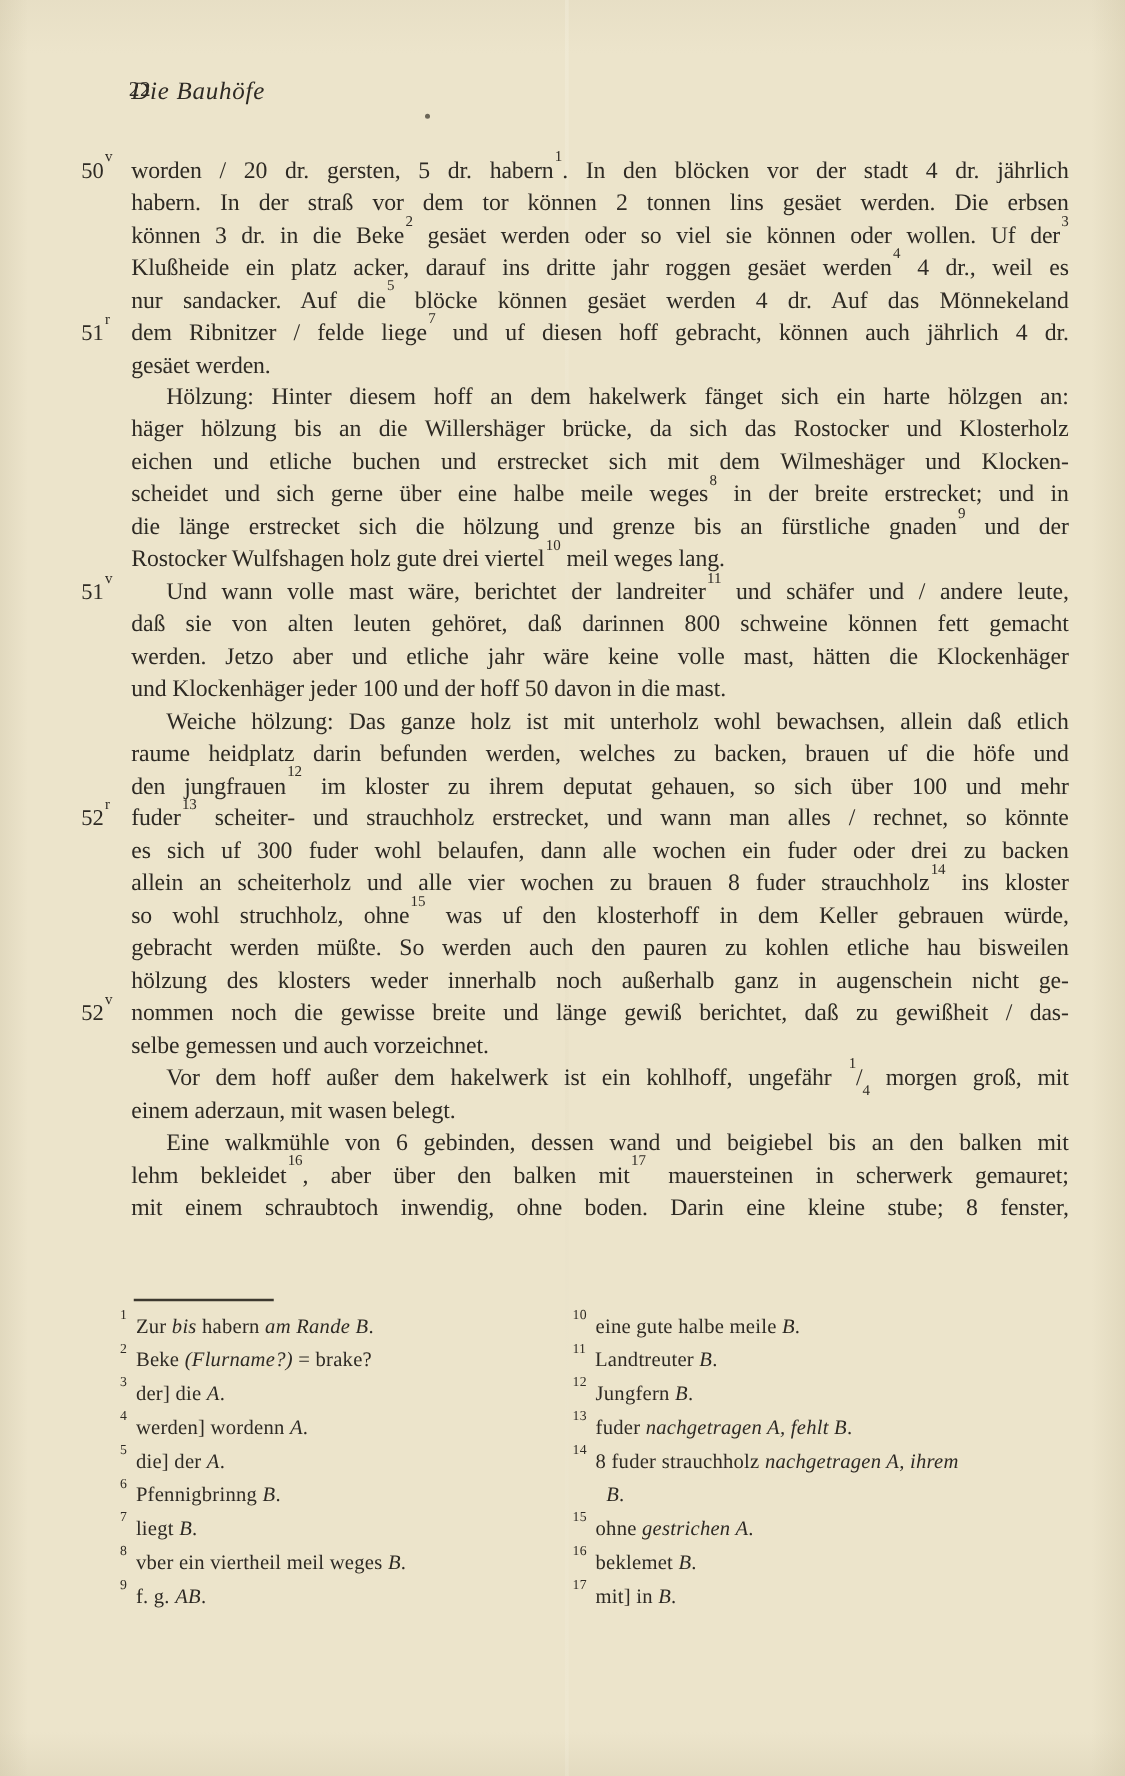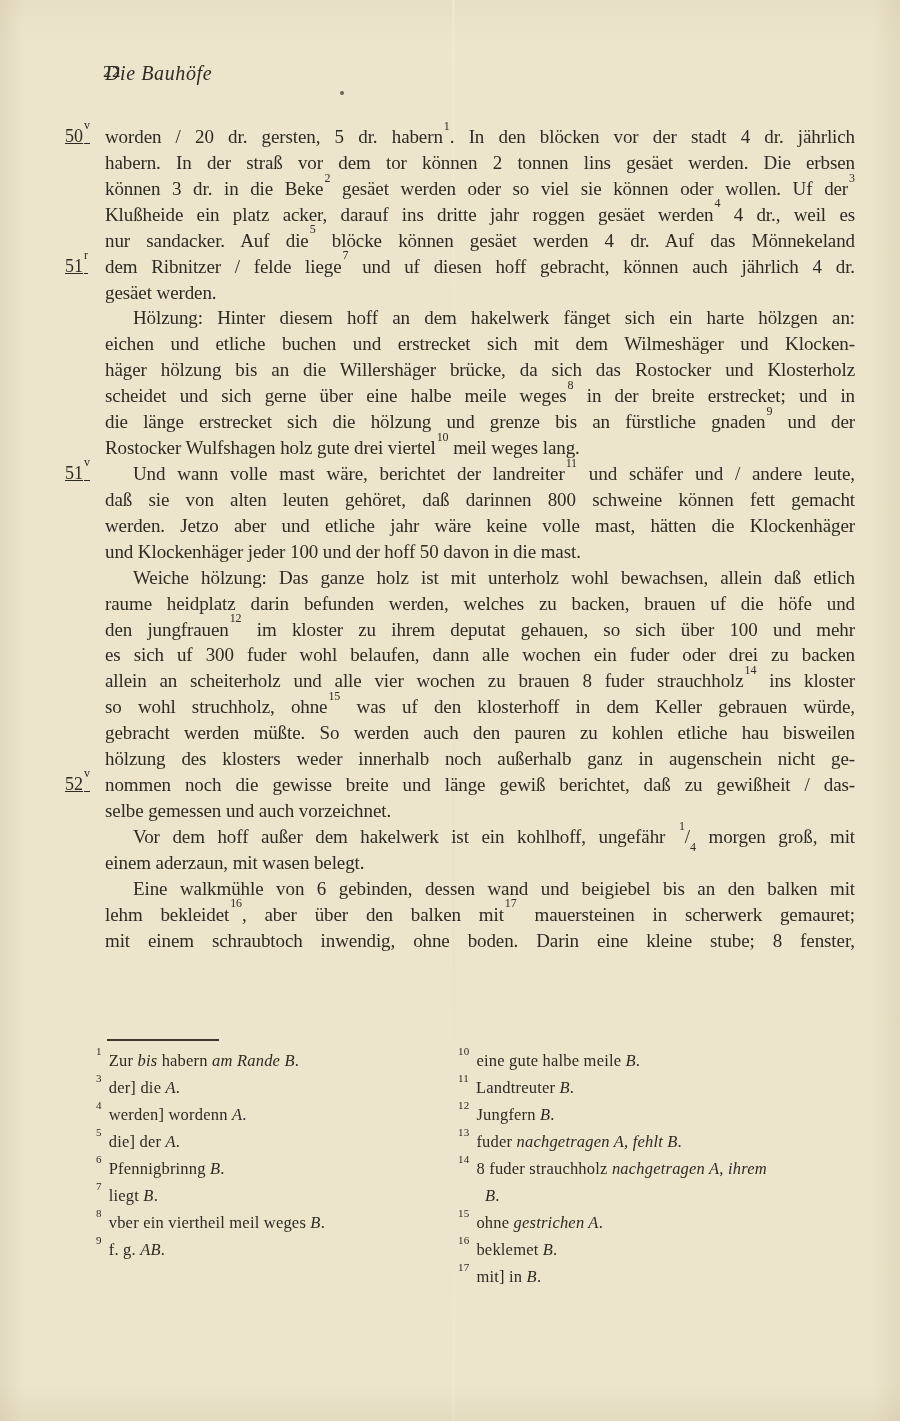--- a/index.html
+++ b/index.html
@@ -29,21 +29,21 @@
           font-size:20px;letter-spacing:.6px;}
   .speck{position:absolute;left:340px;top:91px;width:4px;height:4px;border-radius:50%;
          background:#4a453a;opacity:.8;}
   
   .bodytext{position:absolute;top:124px;left:105px;width:750px;}
   .line{position:relative;height:25.93px;line-height:25.93px;font-size:19px;
         letter-spacing:-0.1px;white-space:normal;overflow:visible;}
   .line.j{text-align:justify;text-align-last:justify;}
   .line.i{text-indent:28px;}
   .line .folio{position:absolute;left:-40px;top:0;width:38px;font-size:18px;
-               text-align:left;text-indent:0;letter-spacing:0;text-decoration:underline;}
+               text-align:left;text-indent:0;letter-spacing:0;}
   .line sup, .folio sup{font-size:12px;line-height:0;position:relative;top:-6px;padding-left:1px;}
   .line sub{font-size:12px;line-height:0;position:relative;top:3px;}
   
   .fnrule{position:absolute;top:1039px;left:107px;width:112px;height:2px;background:#3c382f;}
   .footnotes{position:absolute;top:1047px;left:96px;width:764px;display:flex;}
   .fncol{width:362px;}
   .fncol.right{width:402px;}
   .fn{font-size:16.5px;line-height:27px;padding-left:27px;text-indent:-27px;
       letter-spacing:.2px;}
   .fn sup{font-size:11px;line-height:0;position:relative;top:-5px;margin-right:7px;}
@@ -89,25 +89,25 @@
       <div class="line">
       
       <span class="ltxt">gesäet werden.</span>
     </div>
       <div class="line j i">
       
       <span class="ltxt">Hölzung: Hinter diesem hoff an dem hakelwerk fänget sich ein harte hölzgen an:</span>
     </div>
       <div class="line j">
       
+      <span class="ltxt">häger hölzung bis an die Willershäger brücke, da sich das Rostocker und Klosterholz</span>
+    </div>
+      <div class="line j">
+      
       <span class="ltxt">eichen und etliche buchen und erstrecket sich mit dem Wilmeshäger und Klocken-</span>
-    </div>
-      <div class="line j">
-      
-      <span class="ltxt">häger hölzung bis an die Willershäger brücke, da sich das Rostocker und Klosterholz</span>
     </div>
       <div class="line j">
       
       <span class="ltxt">scheidet und sich gerne über eine halbe meile weges<sup>8</sup> in der breite erstrecket; und in</span>
     </div>
       <div class="line j">
       
       <span class="ltxt">die länge erstrecket sich die hölzung und grenze bis an fürstliche gnaden<sup>9</sup> und der</span>
     </div>
       <div class="line">
@@ -136,20 +136,24 @@
     </div>
       <div class="line j">
       
       <span class="ltxt">raume heidplatz darin befunden werden, welches zu backen, brauen uf die höfe und</span>
     </div>
       <div class="line j">
       
       <span class="ltxt">den jungfrauen<sup>12</sup> im kloster zu ihrem deputat gehauen, so sich über 100 und mehr</span>
     </div>
       <div class="line j">
+      <span class="folio">52<sup>r</sup></span>
+      <span class="ltxt">fuder<sup>13</sup> scheiter- und strauchholz erstrecket, und wann man alles / rechnet, so könnte</span>
+    </div>
+      <div class="line j">
       
       <span class="ltxt">es sich uf 300 fuder wohl belaufen, dann alle wochen ein fuder oder drei zu backen</span>
     </div>
       <div class="line j">
       
       <span class="ltxt">allein an scheiterholz und alle vier wochen zu brauen 8 fuder strauchholz<sup>14</sup> ins kloster</span>
     </div>
       <div class="line j">
       
       <span class="ltxt">so wohl struchholz, ohne<sup>15</sup> was uf den klosterhoff in dem Keller gebrauen würde,</span>
@@ -193,20 +197,23 @@
     </div>
 
   <div class="fnrule"></div>
 
   <div class="footnotes">
     <div class="fncol left">
         <div class="fn">
       <sup class="fnn">1</sup><span class="fnt">Zur <em>bis</em> habern <em>am Rande B</em>.</span>
     </div>
         <div class="fn">
+      <sup class="fnn">2</sup><span class="fnt">Beke <em>(Flurname?)</em> = brake?</span>
+    </div>
+        <div class="fn">
       <sup class="fnn">3</sup><span class="fnt">der] die <em>A</em>.</span>
     </div>
         <div class="fn">
       <sup class="fnn">4</sup><span class="fnt">werden] wordenn <em>A</em>.</span>
     </div>
         <div class="fn">
       <sup class="fnn">5</sup><span class="fnt">die] der <em>A</em>.</span>
     </div>
         <div class="fn">
       <sup class="fnn">6</sup><span class="fnt">Pfennigbrinng <em>B</em>.</span>

